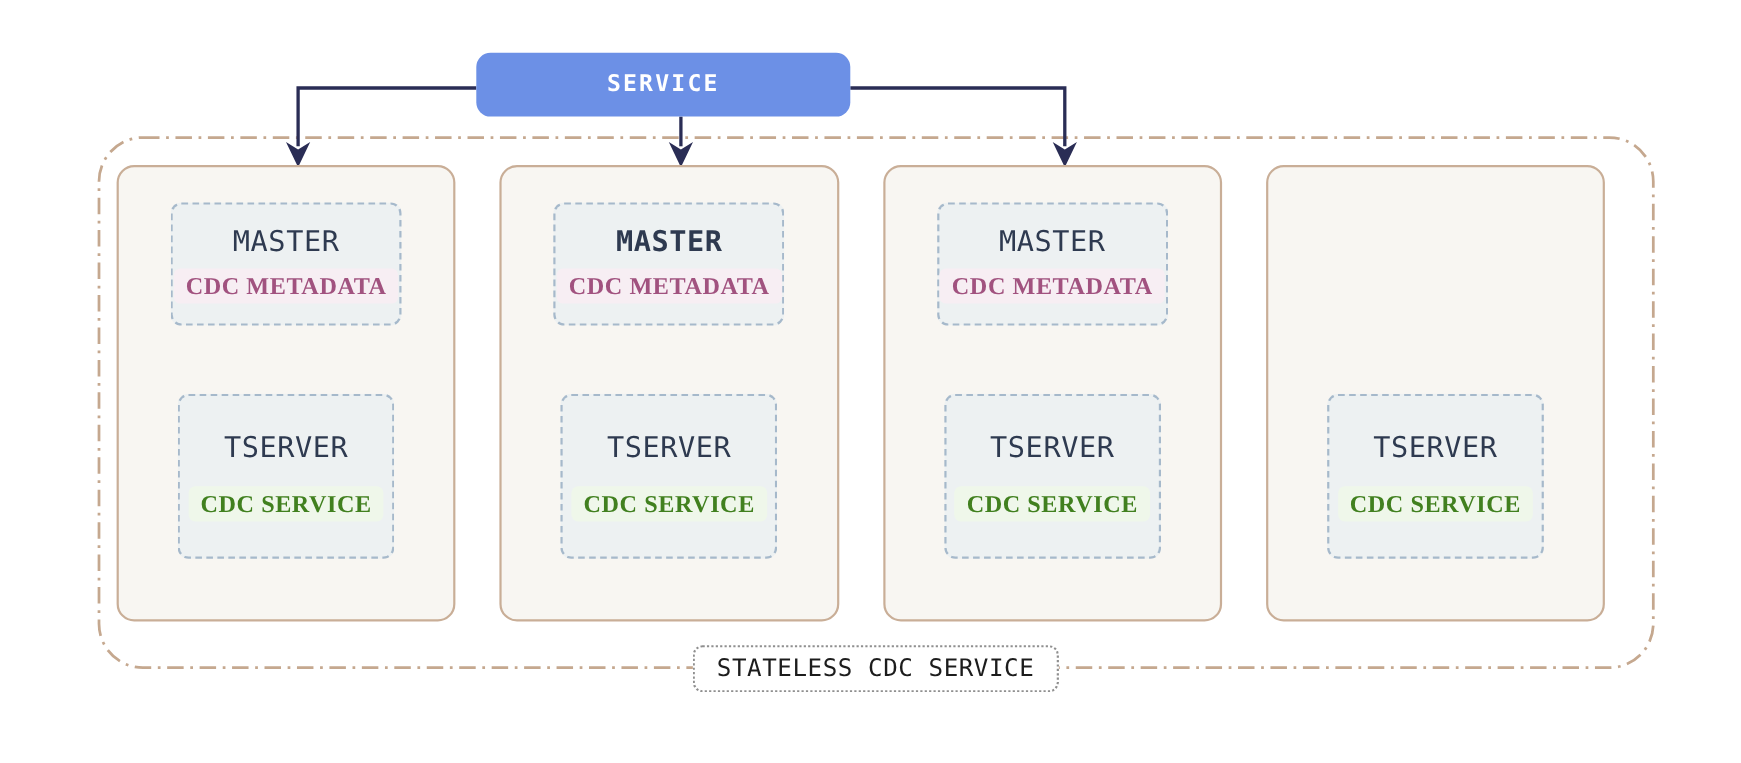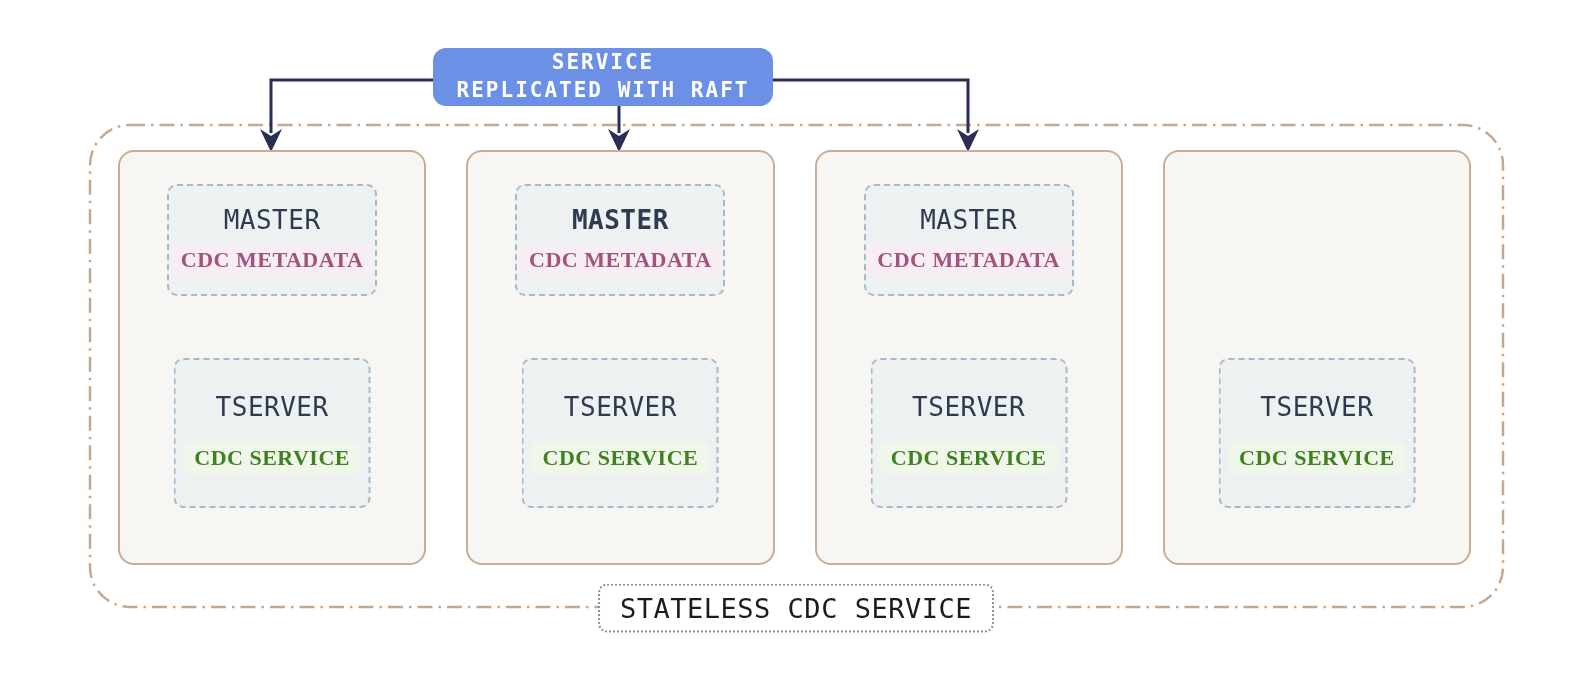--- a/index.html
+++ b/index.html
@@ -16,21 +16,21 @@
     background:var(--metadata_box_bg,#6C90E6);
     border-radius:13px;
     display:flex;flex-direction:column;align-items:center;justify-content:center;
     color:var(--metadata_box_text,#ffffff);
     font-weight:bold;font-size:21px;line-height:1.32;letter-spacing:2px;
     text-align:center;white-space:nowrap;
   }
 
   
   .nodes{
-    position:absolute;left:118px;top:150px;width:1353px;height:415px;
+    position:absolute;left:106px;top:150px;width:1353px;height:415px;
     display:flex;gap:40px;
   }
   .node{
     flex:1;position:relative;
     background:var(--node_bg,#F8F6F2);
     border:2px solid var(--node_border,#C9AE97);
     border-radius:16px;
     box-sizing:border-box;
   }
   .sub-box{
@@ -61,21 +61,21 @@
     background:var(--service_badge_bg,#EFF7EA);
   }
 
   
   .outer-label{
     position:absolute;left:796px;top:608px;transform:translate(-50%,-50%);
     background:#ffffff;
     border:2px dotted #8f8f8f;border-radius:9px;
     padding:7px 20px;
     color:var(--outer_label_text,#1C1C1C);
-    font-size:27px;letter-spacing:0.5px;white-space:nowrap;
+    font-size:22px;letter-spacing:0.5px;white-space:nowrap;
   }
 </style>
 </head>
 <body>
 
 <div>
 
   <svg class="overlay" viewBox="0 0 1583 694">
     <rect x="90" y="125" width="1413" height="482" rx="40" ry="40" fill="none" stroke-width="2.5" stroke-dasharray="15 6 2.5 6" style="stroke:var(--outer_border,#C5A88F)"></rect>
 
@@ -83,21 +83,20 @@
     <path d="M619 106 L619 133" fill="none" stroke-width="3" style="stroke:var(--connector,#2A2D55)"></path>
     <path d="M773 80 L968 80 L968 133" fill="none" stroke-width="3" style="stroke:var(--connector,#2A2D55)"></path>
 
     <path d="M260 129 L271 152 L282 129 L271 136 Z" style="fill:var(--connector,#2A2D55)"></path>
     <path d="M608 129 L619 152 L630 129 L619 136 Z" style="fill:var(--connector,#2A2D55)"></path>
     <path d="M957 129 L968 152 L979 129 L968 136 Z" style="fill:var(--connector,#2A2D55)"></path>
   </svg>
 
   <div class="metadata-box">
     <div>SERVICE</div>
-    <div>REPLICATED WITH RAFT</div>
   </div>
 
   <div class="nodes">
 
     <div class="node">
       <div class="sub-box master-box">
         <div class="sub-title">MASTER</div>
         <div class="badge badge-metadata">CDC METADATA</div>
       </div>
       <div class="sub-box tserver-box">

